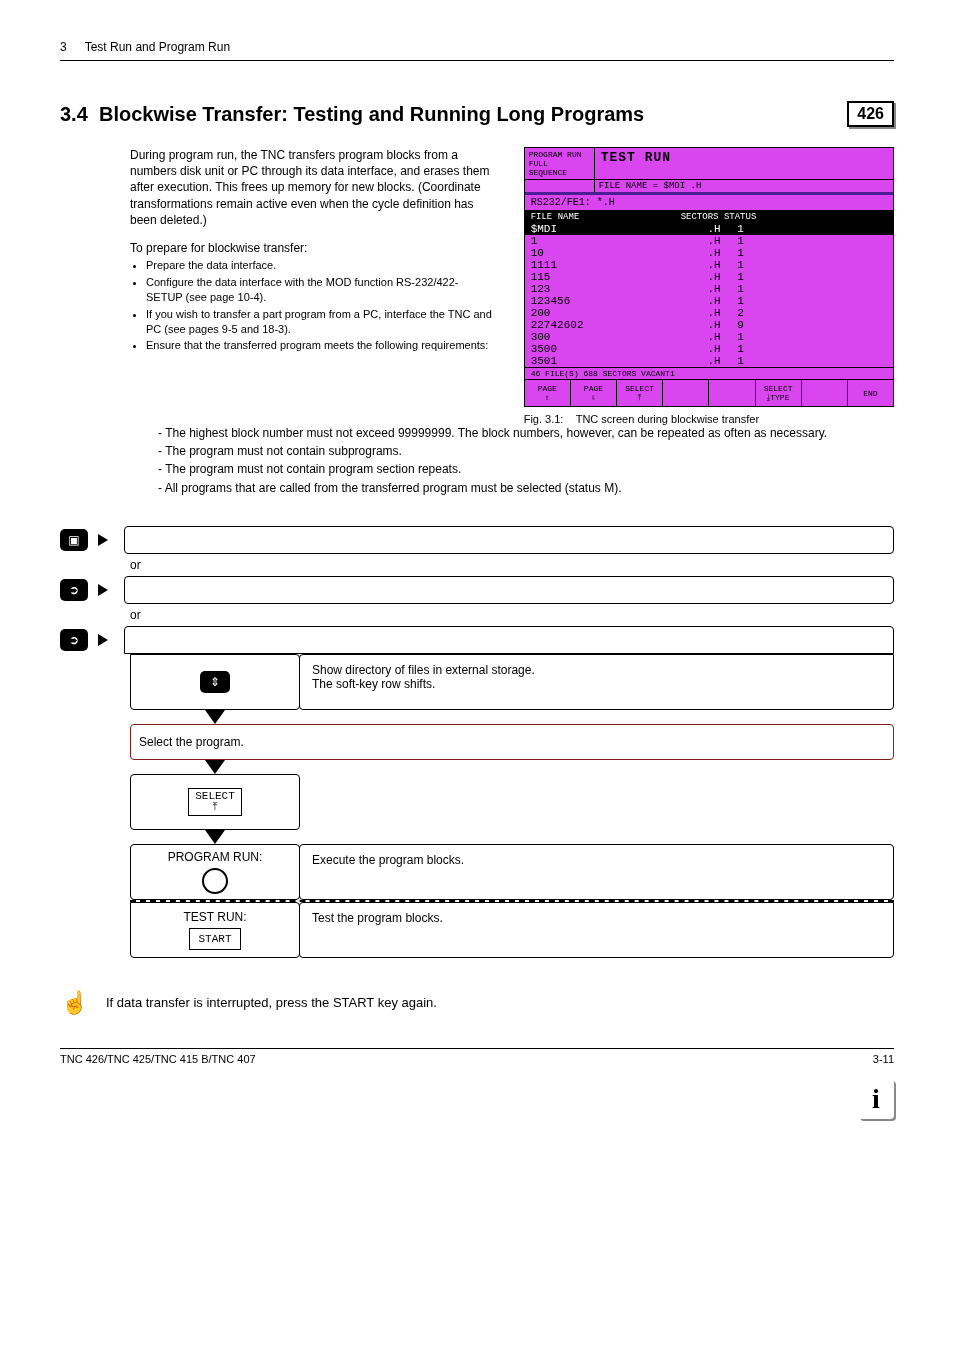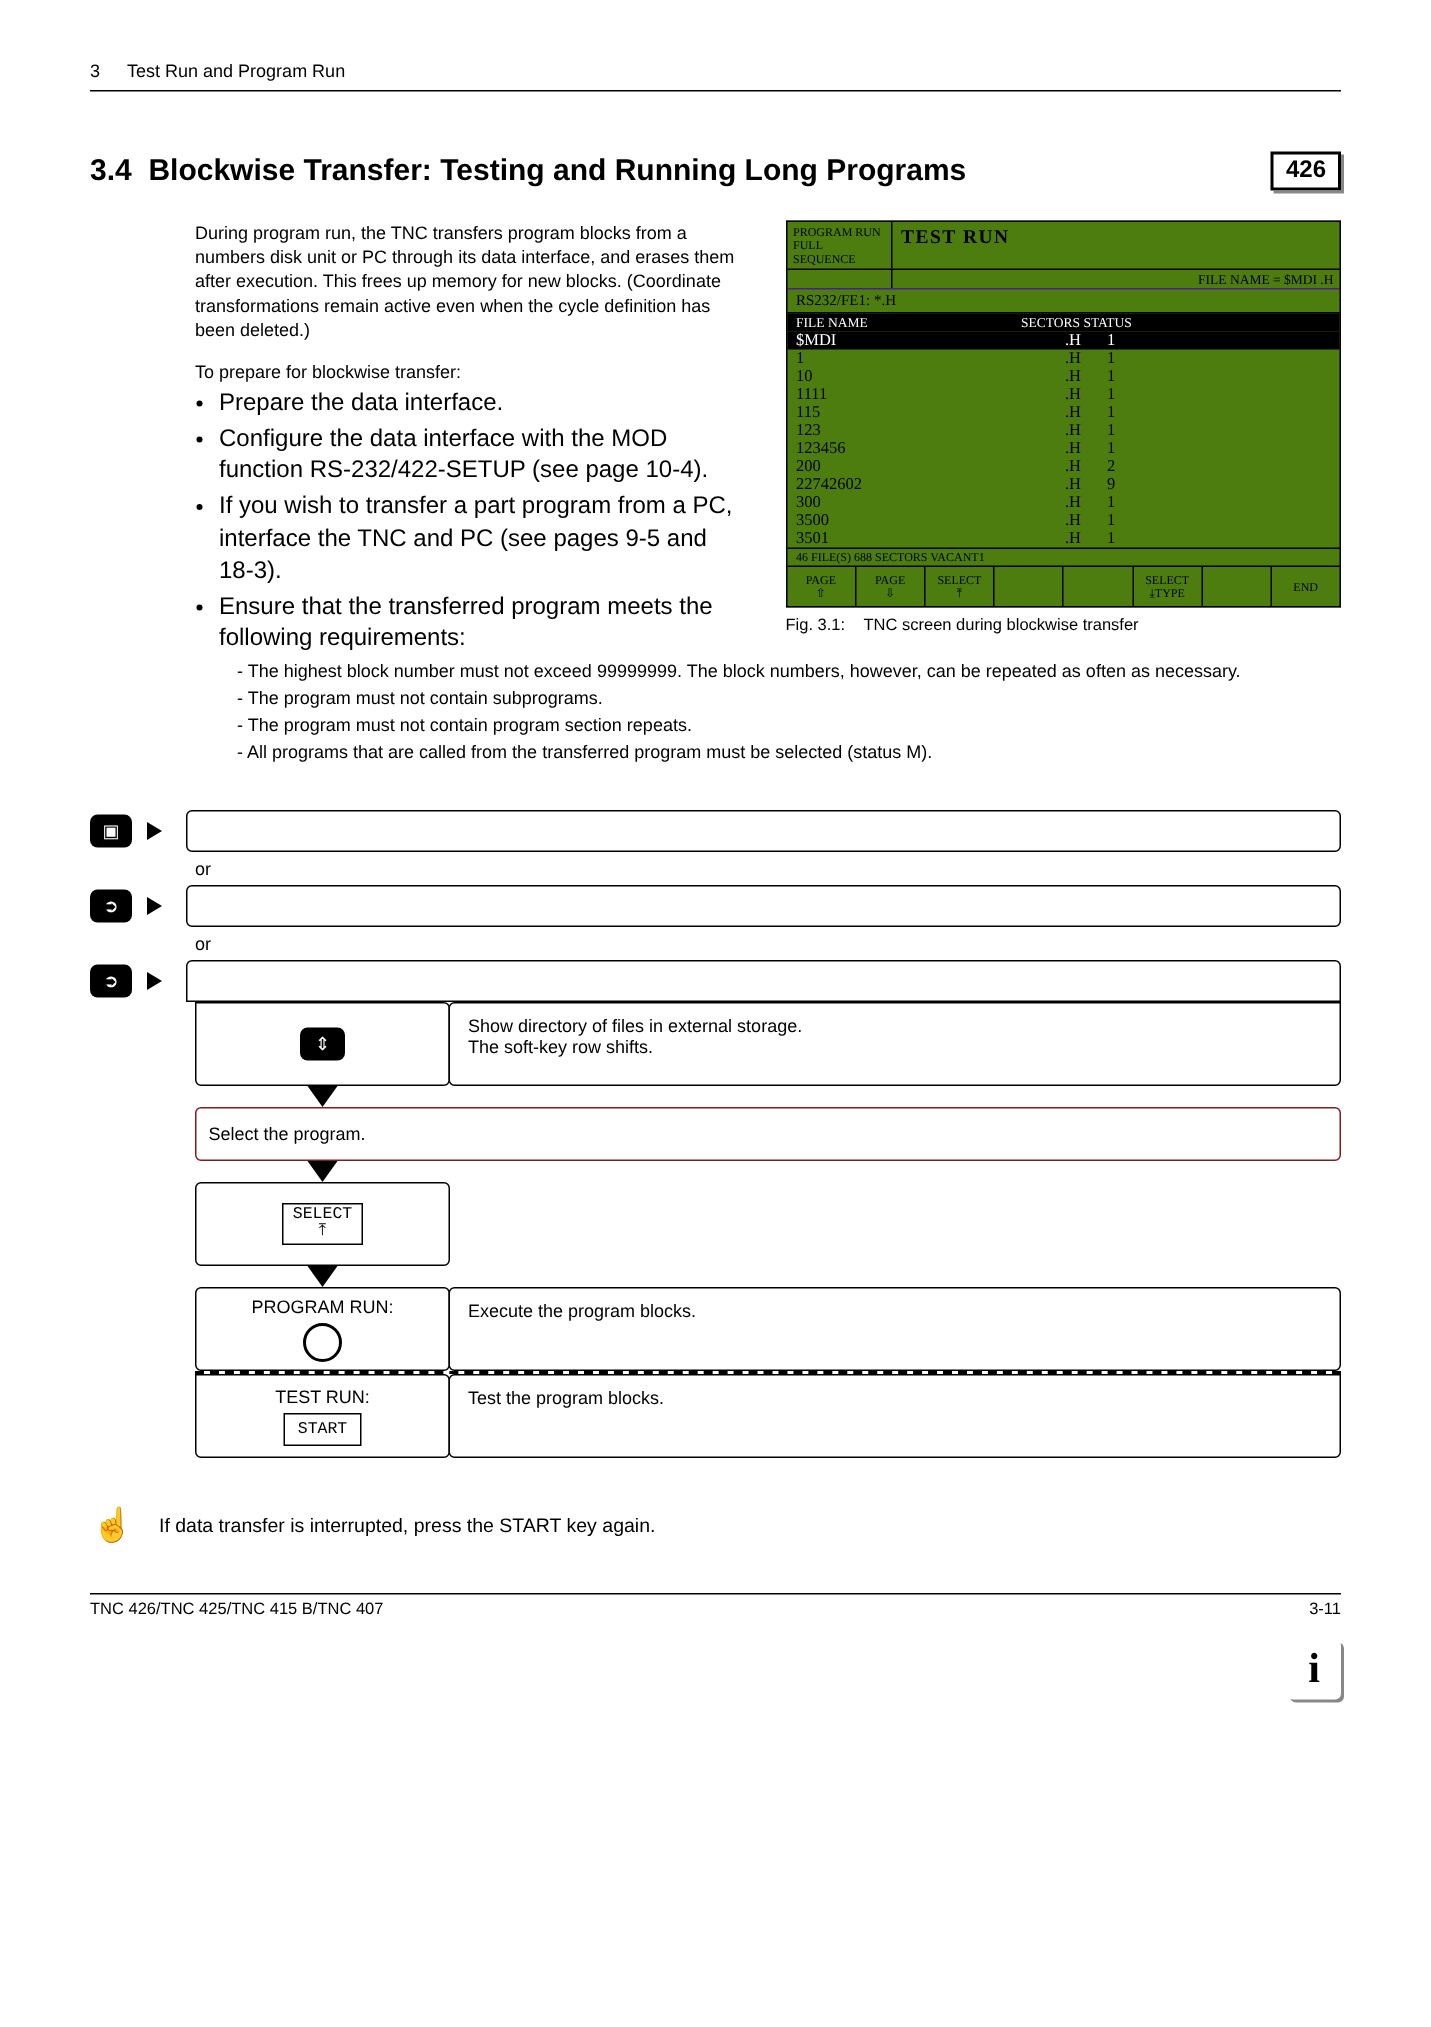--- a/index.html
+++ b/index.html
@@ -8,33 +8,33 @@
   .page-topnum { font-size: 12px; margin-right: 18px; }
   .header-chapter { font-size: 12px; }
   .hr { border: none; border-top: 1px solid #000; margin-bottom: 40px; }
   .section-row { display: flex; align-items: center; justify-content: space-between; margin-bottom: 20px; }
   .section-title { font-size: 20px; font-weight: bold; }
   .badge-426 { border: 2px solid #000; font-weight: bold; font-size: 16px; padding: 2px 8px; box-shadow: 2px 2px 0 #888; }
   .two-col { display: flex; gap: 30px; }
   .left-col { flex: 0 0 52%; padding-left: 70px;}
   .right-col { flex: 1; }
   p { margin-bottom: 12px; line-height: 1.35; font-size: 12px; }
-  .bullet-list { list-style: disc; padding-left: 16px; font-size: 16px; line-height: 1.35; }
+  .bullet-list { list-style: disc; padding-left: 16px; font-size: 11px; line-height: 1.35; }
   .bullet-list > li { margin-bottom: 2px; }
   .sub-list { list-style: none; padding-left: 12px; }
   .sub-list li { text-indent: -10px; padding-left: 10px; margin-bottom: 2px; }
   .sub-list li::before { content: "- "; }
   .requirements-wrap { padding-left: 70px; font-size:12px; line-height:1.35;}
 
   
-  .tnc-screen { border: 1px solid #000; font-family: Liberation Serif, serif; font-size: 11px; background: #4d7c0f; }
+  .tnc-screen { border: 1px solid #000; font-family: Liberation Mono, monospace; font-size: 11px; background: #d946ef; }
   .tnc-top { display: flex; border-bottom: 1px solid #000; }
   .tnc-corner { border-right: 1px solid #000; padding: 2px 4px; font-size: 8px; width: 70px; }
   .tnc-title { padding: 2px 6px; font-size: 13px; font-weight: bold; letter-spacing: 1px; }
-  .tnc-filebar { display:flex; border-bottom: 1px solid #4c1d95; font-size:9px;justify-content:space-between;}
+  .tnc-filebar { display:flex; border-bottom: 3px solid #4c1d95; font-size:9px;}
   .tnc-filebar-left{ width:70px; border-right:1px solid #000;}
   .tnc-filebar-right{ padding:1px 4px;}
   .tnc-sub { padding: 2px 6px; border-bottom: 1px solid #000; font-size: 10px; }
   .tnc-cols { display: flex; background: #000; color: #fff; font-size: 9px; padding: 1px 6px; }
   .tnc-cols .c1 { flex: 0 0 150px; }
   .tnc-cols .c2 { flex: 0 0 60px; text-align:right; padding-right:30px;}
   .tnc-row { display: flex; padding: 0 6px; font-size: 11px; }
   .tnc-row.first { background: #000; color: #fff; }
   .tnc-row .c1 { flex: 0 0 150px; }
   .tnc-row .c2 { flex: 0 0 40px; text-align: right; }

